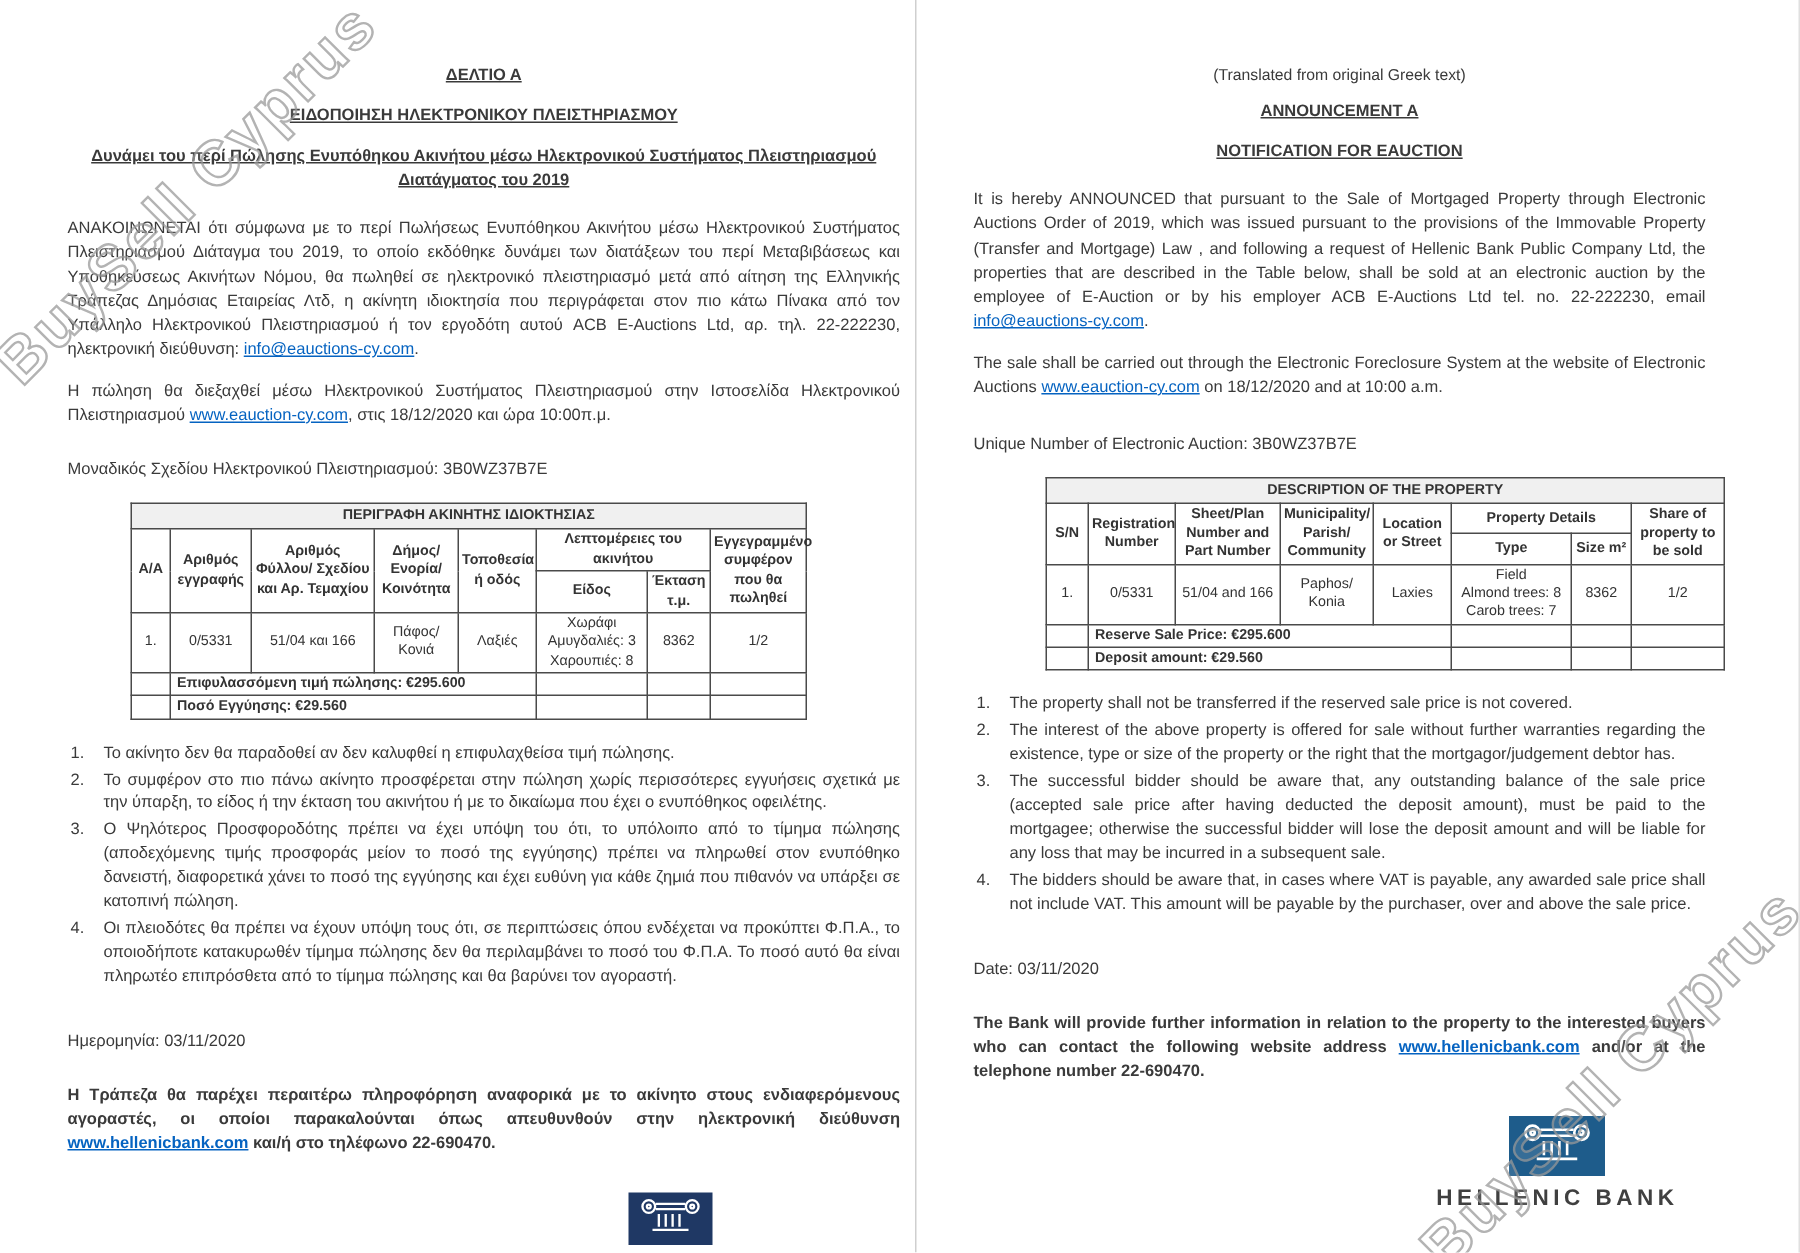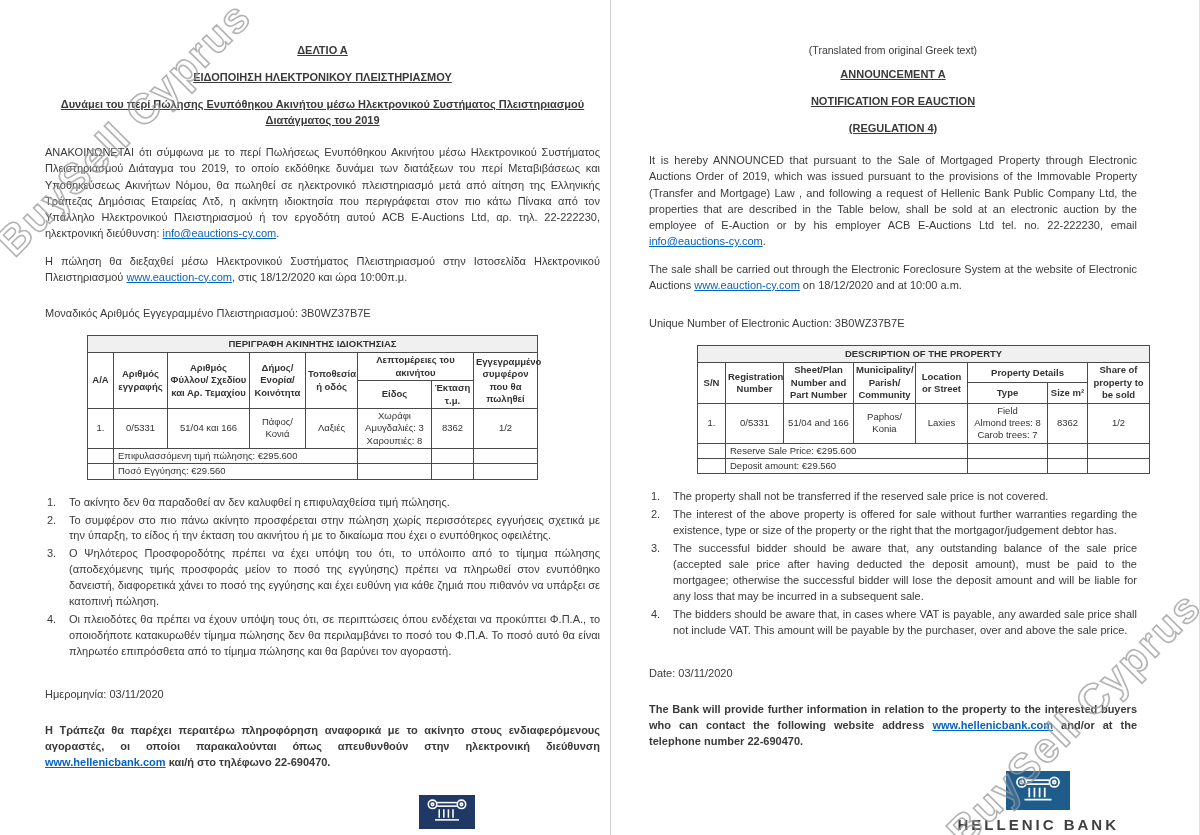--- a/index.html
+++ b/index.html
@@ -21,21 +21,21 @@
   .single-line { font-size:11px; margin:0; }
 
   .mt16 { margin-top:16px; } .mt22 { margin-top:22px; }
   .mt24 { margin-top:24px; } .mt28 { margin-top:28px; }
 
   table.prop { border-collapse:collapse; table-layout:fixed; font-size:9.5px; color:#333;
                margin-top:16px; }
   table.prop td { border:1px solid #4a4a4a; padding:1px 2px; text-align:center; vertical-align:middle; line-height:1.3; }
   table.prop .t-title { font-weight:bold; background:#f0f0f0; padding:2px; }
   table.prop .t-head  { font-weight:bold; }
-  table.prop .t-foot  { font-weight:normal; text-align:left; padding-left:4px; }
+  table.prop .t-foot  { font-weight:bold; text-align:left; padding-left:4px; }
   table.prop .cell-line { display:block; }
   .tbl-left  { margin-left:42px; width:450px;border-radius:27px; }
   .tbl-right { margin-left:48px; width:452px; }
 
   .notes { margin-top:15px; }
   .note { position:relative; padding-left:24px; font-size:11px; line-height:1.45; text-align:justify; margin-bottom:2px; }
   .note-num { position:absolute; left:2px; top:0; }
 
   .logo-block { width:fit-content; text-align:center; }
   .logo-left  { margin:24px 52px 0 auto; }
@@ -61,21 +61,21 @@
 
 <div class="page page-left">
   <div class="doc-title">ΔΕΛΤΙΟ Α</div>
   <div class="doc-title">ΕΙΔΟΠΟΙΗΣΗ ΗΛΕΚΤΡΟΝΙΚΟΥ ΠΛΕΙΣΤΗΡΙΑΣΜΟΥ</div>
   <div class="doc-title">Δυνάμει του περί Πώλησης Ενυπόθηκου Ακινήτου μέσω Ηλεκτρονικού Συστήματος Πλειστηριασμού Διατάγματος του 2019</div>
 
   <p class="para mt16"><span>ΑΝΑΚΟΙΝΩΝΕΤΑΙ ότι σύμφωνα με το περί Πωλήσεως Ενυπόθηκου Ακινήτου μέσω Ηλεκτρονικού Συστήματος Πλειστηριασμού Διάταγμα του 2019, το οποίο εκδόθηκε δυνάμει των διατάξεων του περί Μεταβιβάσεως και Υποθηκεύσεως Ακινήτων Νόμου, θα πωληθεί σε ηλεκτρονικό πλειστηριασμό μετά από αίτηση της Ελληνικής Τράπεζας Δημόσιας Εταιρείας Λτδ, η ακίνητη ιδιοκτησία που περιγράφεται στον πιο κάτω Πίνακα από τον Υπάλληλο Ηλεκτρονικού Πλειστηριασμού ή τον εργοδότη αυτού ACB E-Auctions Ltd, αρ. τηλ. 22-222230, ηλεκτρονική διεύθυνση: </span><a class="doc-link">info@eauctions-cy.com</a><span>.</span></p>
 
   <p class="para"><span>Η πώληση θα διεξαχθεί μέσω Ηλεκτρονικού Συστήματος Πλειστηριασμού στην Ιστοσελίδα Ηλεκτρονικού Πλειστηριασμού </span><a class="doc-link">www.eauction-cy.com</a><span>, στις 18/12/2020 και ώρα 10:00π.μ.</span></p>
 
-  <p class="single-line mt22">Μοναδικός Αριθμός Εγγεγραμμένο Πλειστηριασμού: 3B0WZ37B7E</p>
+  <p class="single-line mt22">Μοναδικός Σχεδίου Ηλεκτρονικού Πλειστηριασμού: 3B0WZ37B7E</p>
 
   <table class="prop tbl-left">
     <colgroup>
       <col style="width:26px">
         <col style="width:54px">
         <col style="width:82px">
         <col style="width:56px">
       <col style="width:52px">
         <col style="width:74px">
         <col style="width:42px">
@@ -162,21 +162,20 @@
       </svg>
     </span>
     <div class="logo-name-left">ΕΛΛΗΝΙΚΗ ΤΡΑΠΕΖΑ</div>
   </div>
 </div>
 
 <div class="page page-right">
   <div class="plain-center">(Translated from original Greek text)</div>
   <div class="doc-title">ANNOUNCEMENT A</div>
   <div class="doc-title">NOTIFICATION FOR EAUCTION</div>
-  <div class="doc-title">(REGULATION 4)</div>
 
   <p class="para mt16"><span>It is hereby ANNOUNCED that pursuant to the Sale of Mortgaged Property through Electronic Auctions Order of 2019, which was issued pursuant to the provisions of the Immovable Property (Transfer and Mortgage) Law , and following a request of Hellenic Bank Public Company Ltd, the properties that are described in the Table below, shall be sold at an electronic auction by the employee of E-Auction or by his employer ACB E-Auctions Ltd tel. no. 22-222230, email </span><a class="doc-link">info@eauctions-cy.com</a><span>.</span></p>
 
   <p class="para"><span>The sale shall be carried out through the Electronic Foreclosure System at the website of Electronic Auctions </span><a class="doc-link">www.eauction-cy.com</a><span> on 18/12/2020 and at 10:00 a.m.</span></p>
 
   <p class="single-line mt24">Unique Number of Electronic Auction: 3B0WZ37B7E</p>
 
   <table class="prop tbl-right">
     <colgroup>
       <col style="width:28px">

